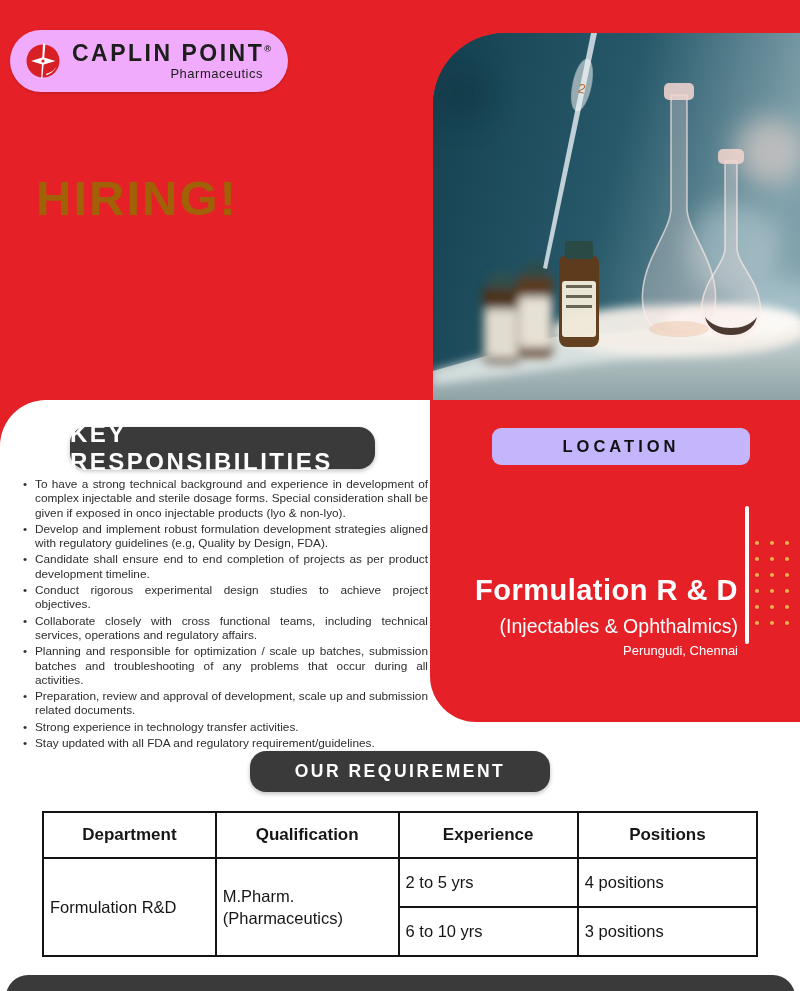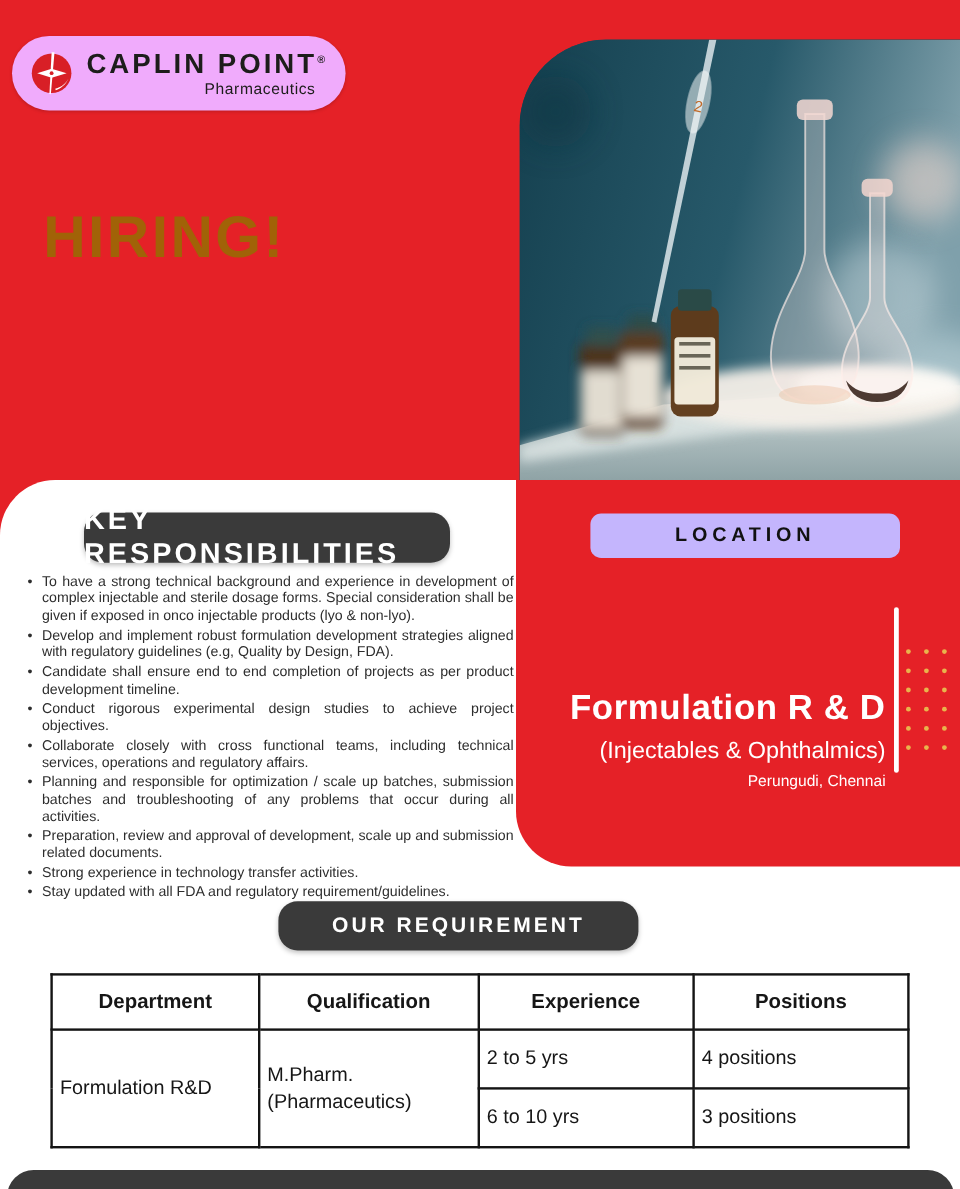--- a/index.html
+++ b/index.html
@@ -35,21 +35,21 @@
     border-top-left-radius:72px;overflow:hidden;background:#1d4a59;
   }
   .photo svg{display:block;width:100%;height:100%;}
   
   .dark-badge{
     position:absolute;background:#3a3a3a;color:#ffffff;border-radius:16px;
     font-weight:bold;letter-spacing:2.5px;display:flex;align-items:center;justify-content:center;
     box-shadow:0 2px 4px rgba(0,0,0,.25);
   }
   .key-badge{left:70px;top:427px;width:305px;height:42px;font-size:24px;}
-  .req-badge{left:232px;top:751px;width:300px;height:41px;font-size:17.5px;}
+  .req-badge{left:250px;top:751px;width:300px;height:41px;font-size:17.5px;}
   
   .resp-list{
     position:absolute;left:22px;top:477px;width:406px;margin:0;padding:0;list-style:none;
     color:#2d2d2d;font-size:11.8px;line-height:14.3px;text-align:justify;
   }
   .resp-list li{position:relative;padding-left:13px;margin-bottom:2px;}
   .resp-list li::before{content:"\2022";position:absolute;left:1px;top:0;}
   
   .red-panel{
     position:absolute;left:430px;top:400px;width:370px;height:322px;background:#e52127;

